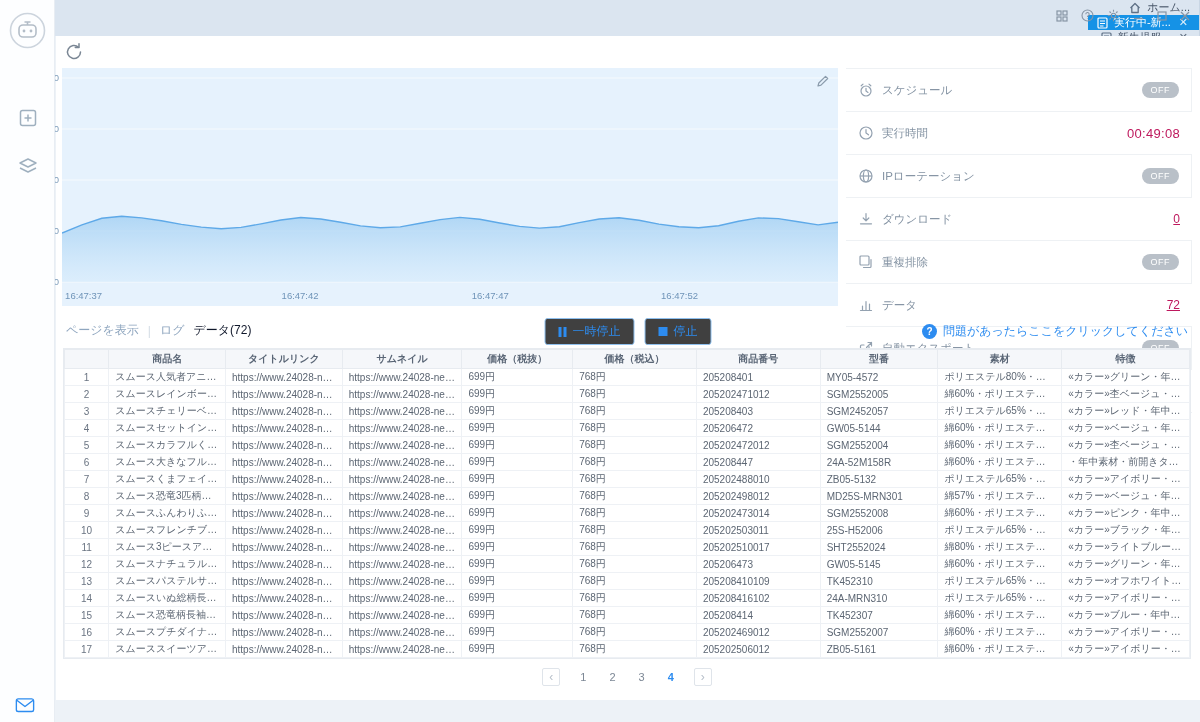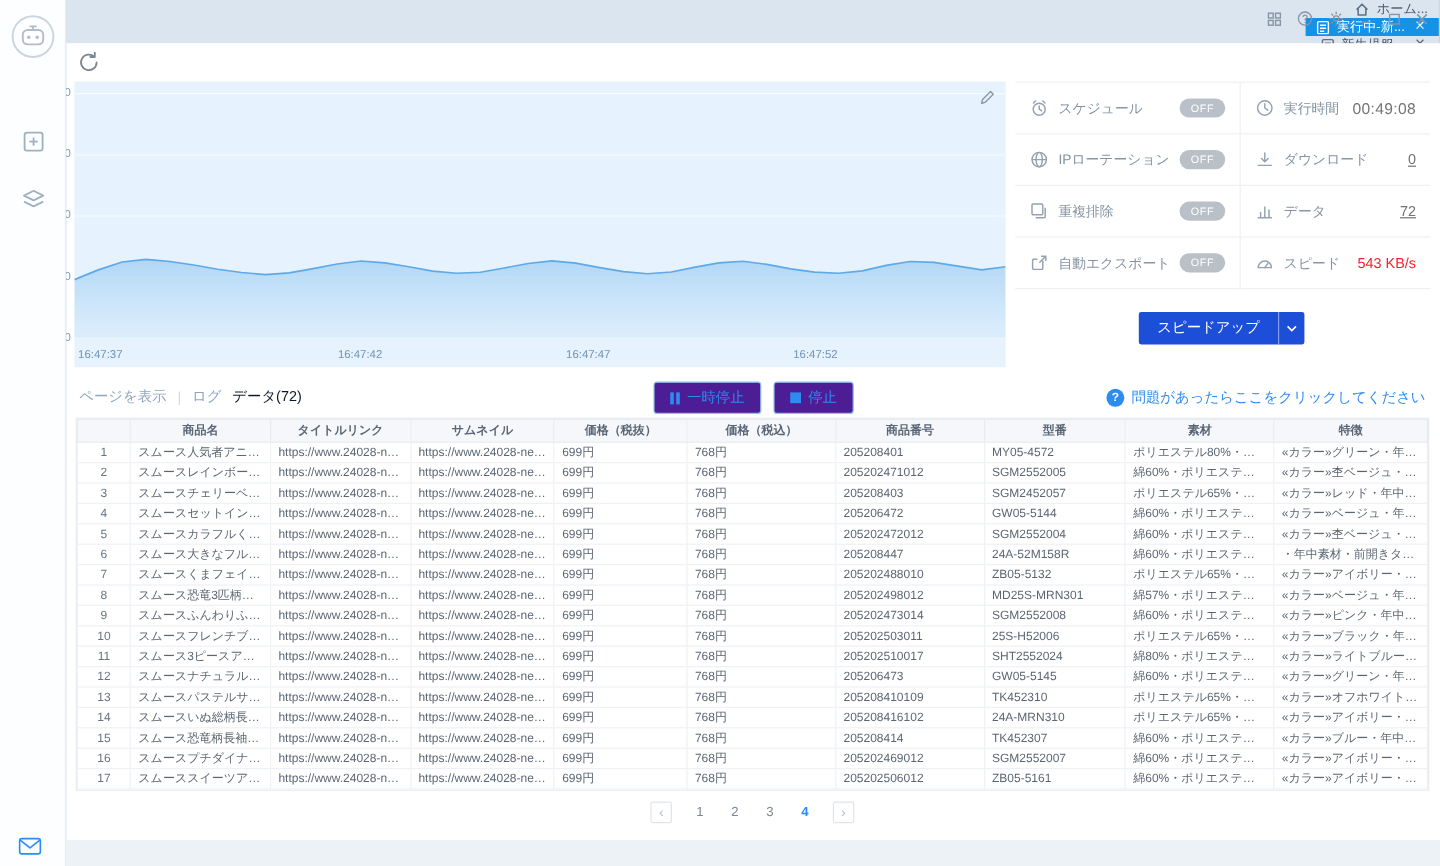--- a/index.html
+++ b/index.html
@@ -42,28 +42,28 @@
   
   .chart-panel { position:absolute; left:6px; top:32px; width:776px; height:238px;
     background:#e6f2fd; }
   .y-label { position:absolute; left:-28px; width:25px; text-align:right;
     font-size:9.5px; color:#7d9cba; }
   .x-label { position:absolute; bottom:5px; font-size:9.5px; color:#6f94b8; }
   .edit-icon { position:absolute; right:8px; top:6px; width:14px; height:14px; cursor:pointer; }
 
   
   .right-panel { position:absolute; left:790px; top:32px; width:346px; height:238px; }
-  .status-grid { display:grid; grid-template-columns:1fr 1fr; border-top:1px solid #eef1f4; }
+  .status-grid { display:grid; grid-template-columns:1fr; border-top:1px solid #eef1f4; }
   .status-cell { height:43px; display:flex; align-items:center; gap:8px;
     padding:0 12px; border-bottom:1px solid #eef1f4; }
   .status-cell.lft { border-right:1px solid #eef1f4; }
   .status-label { font-size:11.5px; color:#8493a3; flex:1; white-space:nowrap; }
   .toggle-off { background:#b9c0c8; color:#fff; font-size:9px; font-weight:normal;
     padding:3px 9px; border-radius:9px; letter-spacing:.5px; cursor:pointer; }
-  .status-value { font-size:12px; color:#737373; }
+  .status-value { font-size:12px; color:#be185d; }
   .status-value.big { font-size:13px; letter-spacing:.3px; }
   .status-value.link { text-decoration:underline; cursor:pointer; }
   .status-value.red { color:#f5222d; }
   .speedup-row { height:65px; display:flex; align-items:center;
     justify-content:flex-end; padding-right:105px; }
   .speedup-btn { background:#1d4ed8; color:#fff; font-size:12px; height:27px;
     display:flex; align-items:stretch; border-radius:2px; cursor:pointer; overflow:hidden;margin-left:36px; }
   .speedup-main { display:flex; align-items:center; padding:0 15px; }
   .speedup-caret { width:22px; border-left:1px solid rgba(255,255,255,.45);
     display:flex; align-items:center; justify-content:center; }
@@ -71,21 +71,21 @@
   
   .toolbar { position:absolute; left:6px; top:282px; width:1132px; height:28px; }
   .view-tabs { position:absolute; left:4px; top:4px; display:flex; gap:9px;
     align-items:center; font-size:12px; color:#8fa6bf; }
   .view-tab { cursor:pointer; white-space:nowrap; }
   .view-tab.active { color:#0f172a; font-weight:normal; }
   .vt-div { color:#d3dce5; }
   .run-controls { position:absolute; left:50%; top:0; transform:translateX(-50%);
     display:flex; gap:10px; }
   .ctrl-btn { display:flex; align-items:center; gap:6px; border:1px solid #8fc0ee;
-    color:#2d8cf0; background:#4c1d95; font-size:12px; padding:4px 13px;
+    color:#2d8cf0; background:#404040; font-size:12px; padding:4px 13px;
     border-radius:3px; cursor:pointer; white-space:nowrap; }
   .pause-glyph { display:inline-flex; gap:2px; }
   .pause-glyph i { width:3px; height:10px; background:#2d8cf0; }
   .stop-glyph { width:9px; height:9px; background:#2d8cf0; }
   .help-link { position:absolute; right:6px; top:5px; display:flex; gap:6px;
     align-items:center; color:#2d8cf0; font-size:12px; cursor:pointer; white-space:nowrap; }
   .help-badge { width:15px; height:15px; border-radius:50%; background:#2d8cf0;
     color:#fff; font-size:10px; font-weight:bold; display:flex; align-items:center;
     justify-content:center; flex:none; }
 

